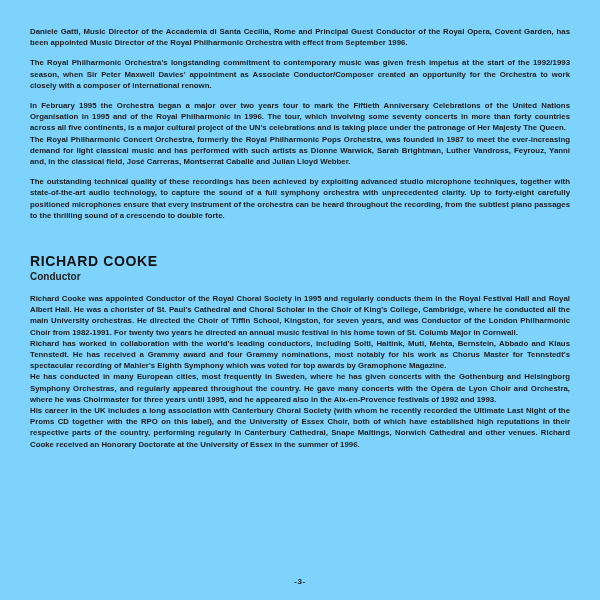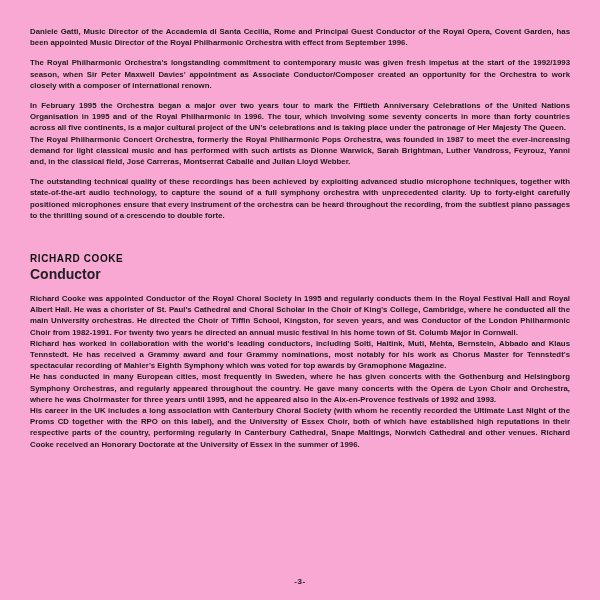--- a/index.html
+++ b/index.html
@@ -13,43 +13,43 @@
     font-family: "Liberation Sans", sans-serif;
     color: #1a1a1a;
     overflow: hidden;
   }
   .page {
     position: relative;
     width: 600px;
     height: 600px;
     box-sizing: border-box;
     padding: 26px 30px 0 30px;
-    background: #f9a8d4;
+    background: #7dd3fc;
   }
   .para {
     font-size: 7.8px;
     line-height: 11.2px;
     text-align: justify;
     margin: 0 0 9px 0;
     font-weight: bold;
     letter-spacing: 0.02px;
     color: #1b1b1b;
   }
   .para.tight {
     margin-bottom: 0;
   }
   .section-title {
-    font-size: 10px;
+    font-size: 14px;
     font-weight: bold;
     letter-spacing: 0.6px;
     margin: 32px 0 2px 0;
     color: #111;
   }
   .section-sub {
-    font-size: 14px;
+    font-size: 10px;
     font-weight: bold;
     margin: 0 0 11px 0;
     color: #222;
   }
   .page-number {
     position: absolute;
     bottom: 14px;
     left: 0;
     width: 600px;
     text-align: center;

